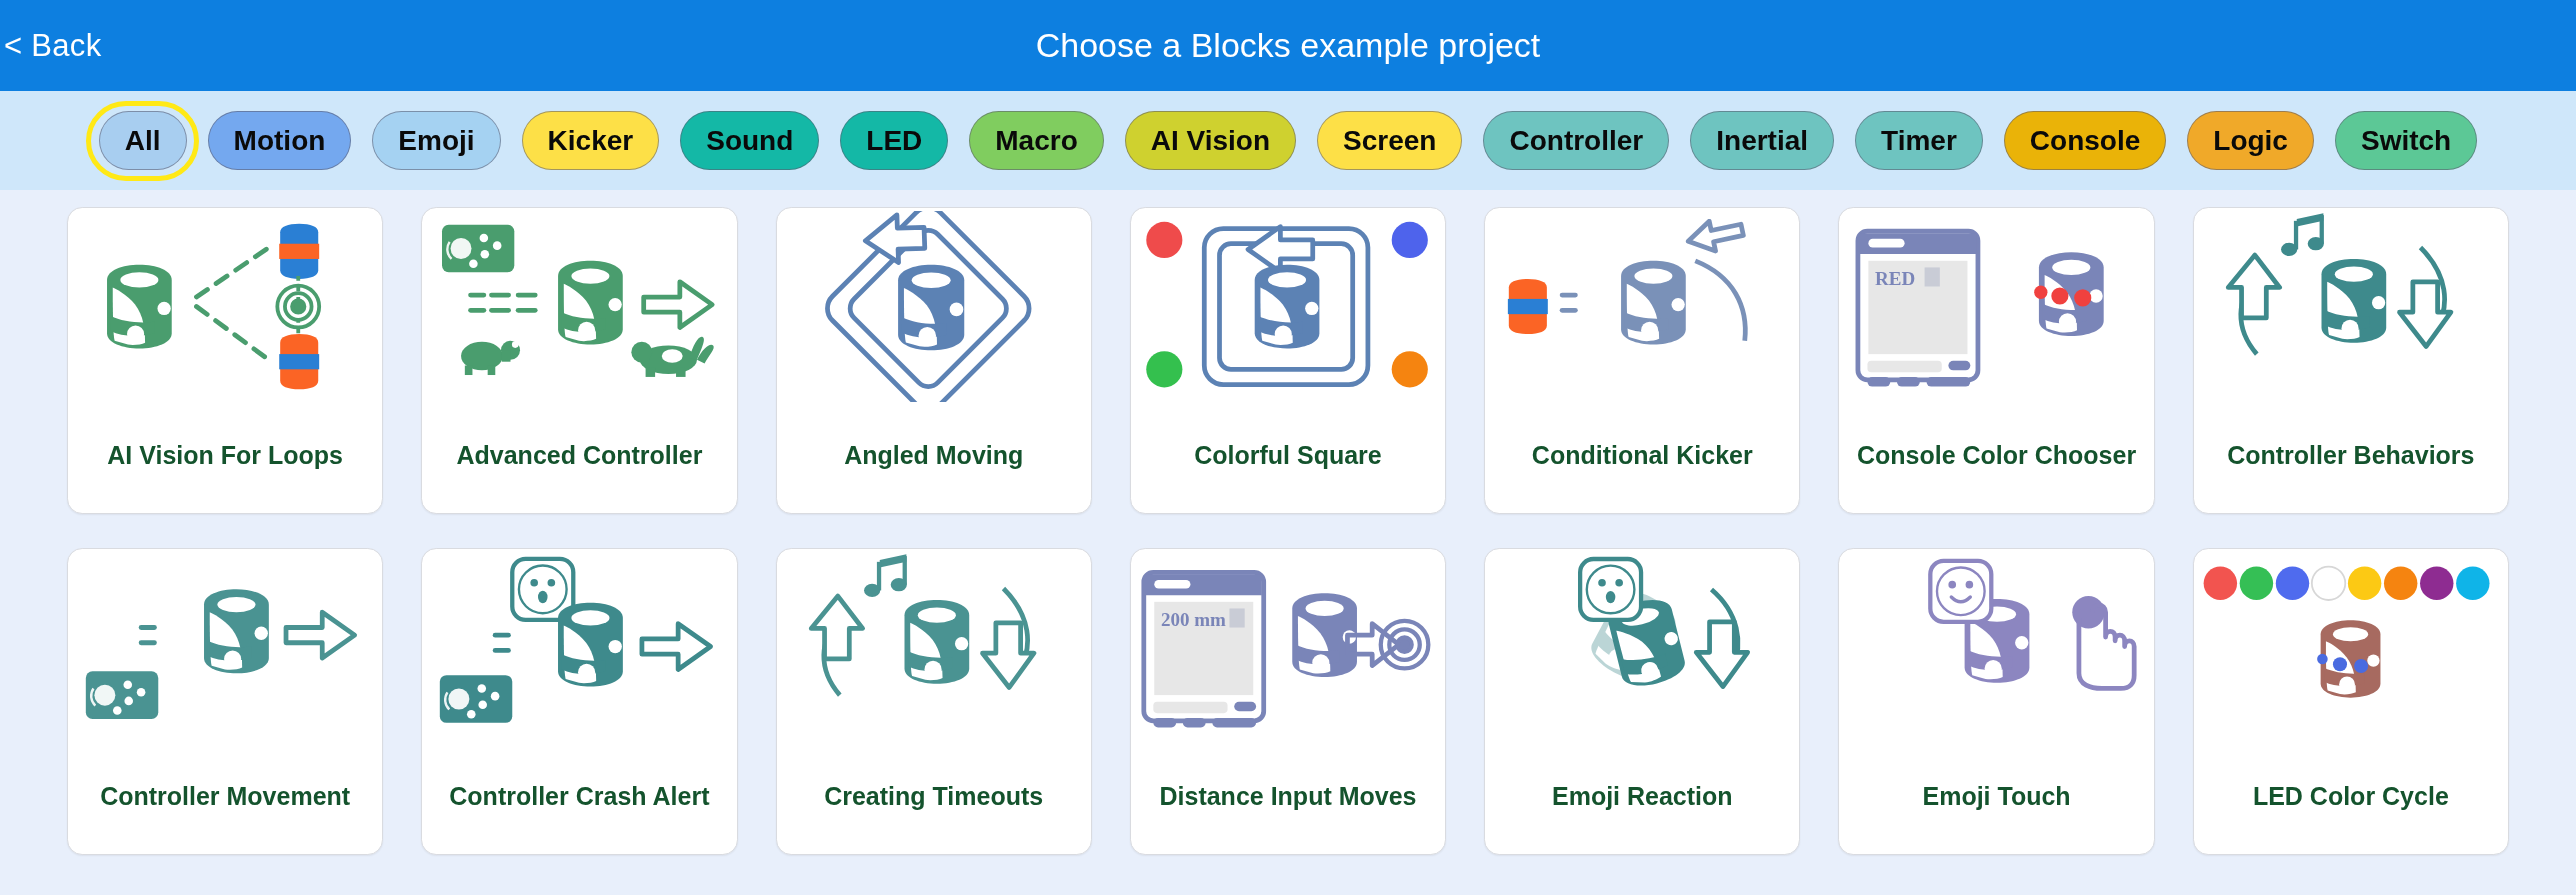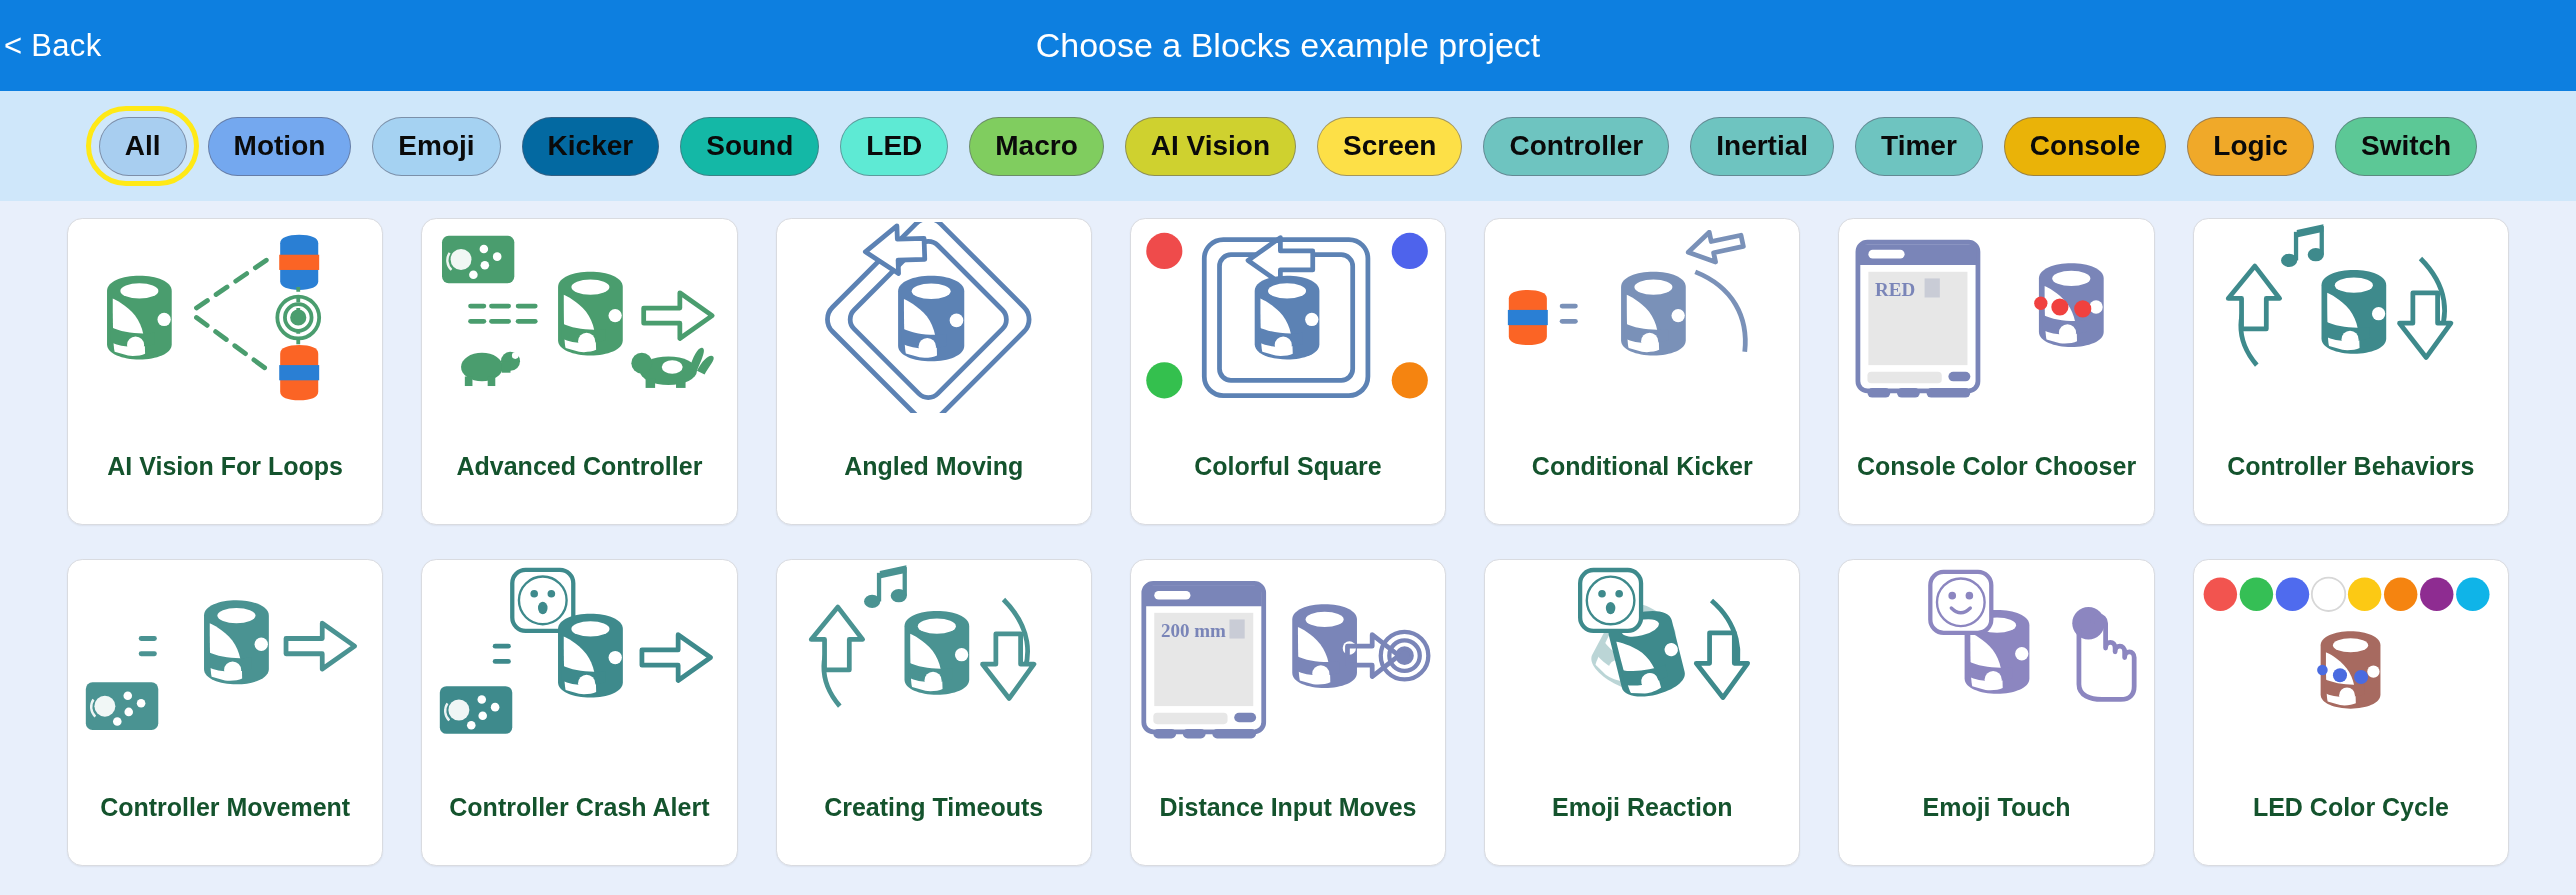--- a/index.html
+++ b/index.html
@@ -32,21 +32,21 @@
   .header-title {
     width: 100%;
     text-align: center;
     color: #ffffff;
     font-size: 34px;
     font-weight: 400;
   }
 
   
   .chipbar {
-    height: 110px;
+    height: 99px;
     background: #cfe7fa;
     display: flex;
     align-items: center;
     justify-content: center;
     gap: 21px;
     width: 100%;
   }
   .chip-wrap { position: relative; display: flex; align-items: center; justify-content: center; }
   .chip {
     border: 1.9px solid rgba(90,90,110,.55);
@@ -127,27 +127,27 @@
     <div class="chip-wrap selected">
       <div class="chip" style="background: rgb(168, 206, 240);">All</div>
     </div>
     <div class="chip-wrap">
       <div class="chip" style="background: rgb(116, 168, 239);">Motion</div>
     </div>
     <div class="chip-wrap">
       <div class="chip" style="background: rgb(165, 210, 242);">Emoji</div>
     </div>
     <div class="chip-wrap">
-      <div class="chip" style="background: #0369a1;">Kicker</div>
+      <div class="chip" style="background: #fde047;">Kicker</div>
     </div>
     <div class="chip-wrap">
       <div class="chip" style="background: #14b8a6;">Sound</div>
     </div>
     <div class="chip-wrap">
-      <div class="chip" style="background: #5eead4;">LED</div>
+      <div class="chip" style="background: #14b8a6;">LED</div>
     </div>
     <div class="chip-wrap">
       <div class="chip" style="background: rgb(128, 205, 95);">Macro</div>
     </div>
     <div class="chip-wrap">
       <div class="chip" style="background: rgb(207, 209, 47);">AI Vision</div>
     </div>
     <div class="chip-wrap">
       <div class="chip" style="background: #fde047;">Screen</div>
     </div>

